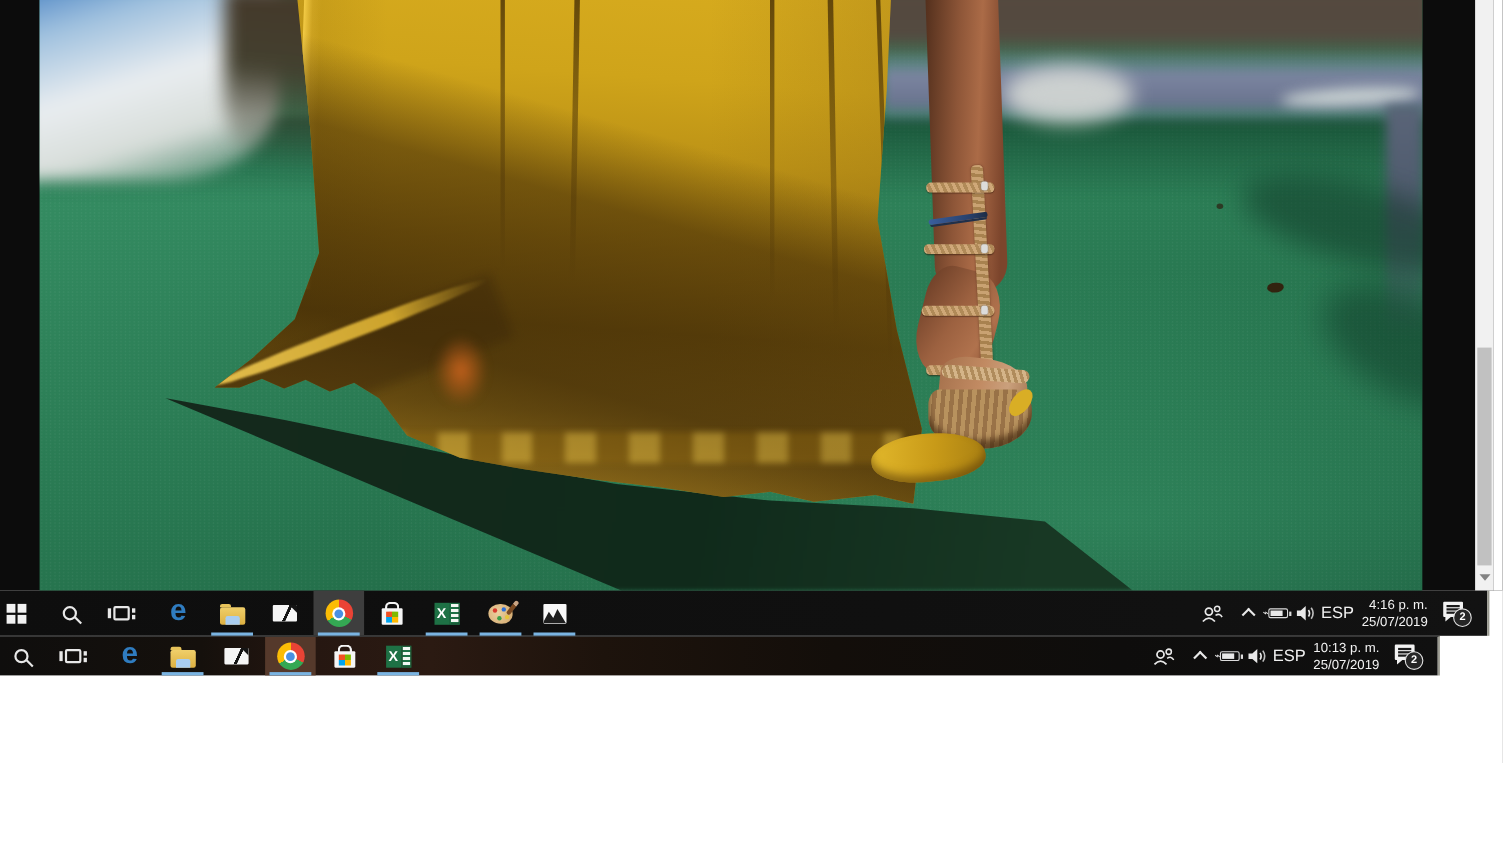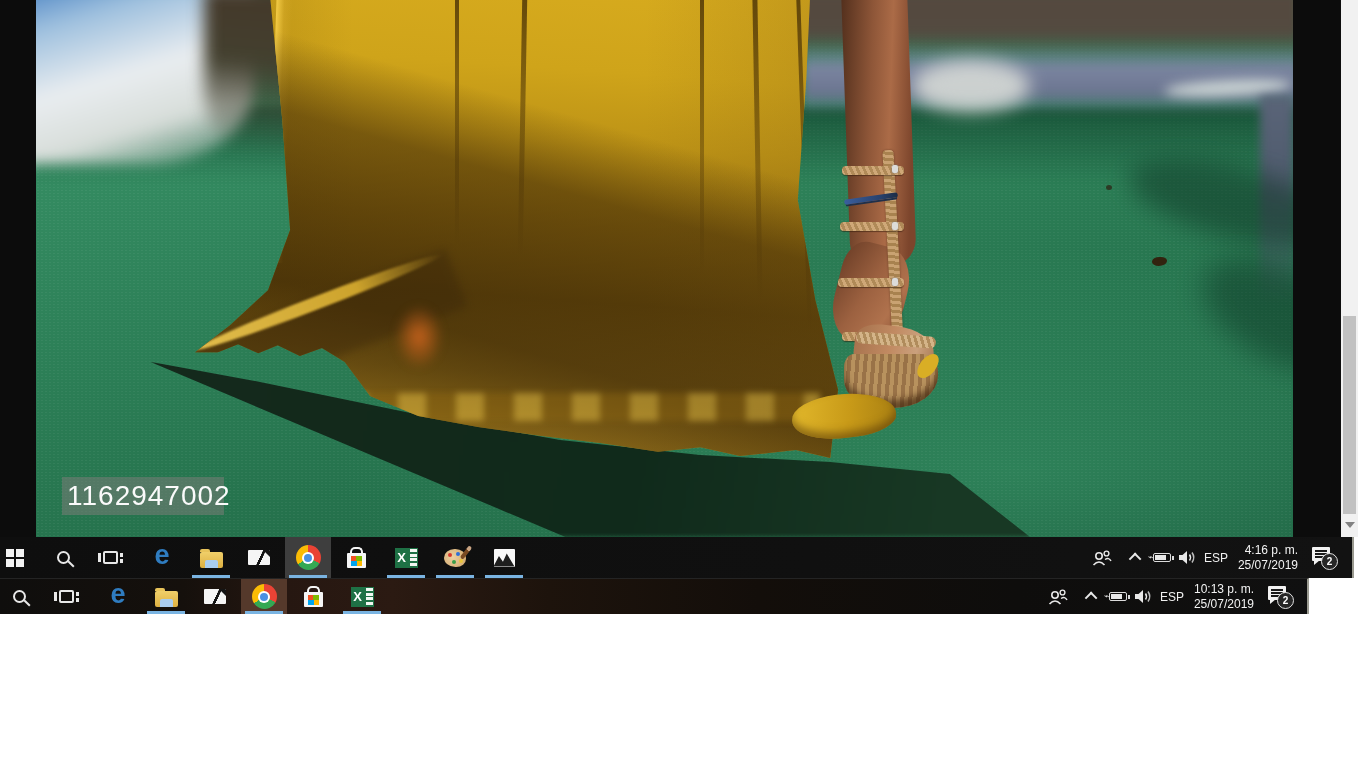--- a/index.html
+++ b/index.html
@@ -189,21 +189,21 @@
     clip-path:polygon(0 100%, 26% 42%, 45% 74%, 63% 28%, 100% 100%); }
 
   
   .tray-icon { position:absolute; display:flex; align-items:center; justify-content:center; height:100%; top:0; }
   .i-chevron { width:9px; height:9px; border-top:2px solid #e8e8e8; border-left:2px solid #e8e8e8;
     transform:rotate(45deg) translateY(2px); }
   .i-battery { position:relative; width:18px; height:9px; border:1.5px solid #dcdcdc; border-radius:2px; }
   .i-battery::before { content:""; position:absolute; right:-4px; top:2px; width:2px; height:4px; background:#dcdcdc; }
   .i-battery::after { content:""; position:absolute; left:1px; top:1px; bottom:1px; width:70%; background:#e8e8e8; }
   .i-plug { position:absolute; left:-6px; top:-2px; font-size:9px; color:#e8e8e8; }
-  .lang { color:#f0f0f0; font-size:12px;text-align:center; }
+  .lang { color:#f0f0f0; font-size:15px;text-align:center; }
   .clock { position:absolute; top:0; height:100%; display:flex; flex-direction:column; justify-content:center;
     color:#f2f2f2; font-size:12px; line-height:15px; text-align:right; }
   .ac { position:absolute; top:0; height:100%; }
   .i-ac { position:absolute; width:18px; height:14px; background:#f2f2f2; border-radius:1px; }
   .i-ac::before { content:""; position:absolute; left:3px; top:3px; right:3px; height:1.5px; background:#1a1a1a;
     box-shadow:0 3px 0 #1a1a1a, 0 6px 0 #1a1a1a; }
   .i-ac::after { content:""; position:absolute; left:2px; bottom:-4px; width:0; height:0;
     border-top:5px solid #f2f2f2; border-right:6px solid transparent; }
   .badge { position:absolute; width:17px; height:17px; border-radius:50%; background:#262626;
     border:1.5px solid #e2e2e2; color:#fff; font-size:10px; font-weight:bold;
@@ -257,23 +257,20 @@
       <div class="buckle b1"></div>
       <div class="buckle b2"></div>
       <div class="buckle b3"></div>
       <div class="anklet"></div>
       <div class="toes"></div>
       <div class="platform"></div>
       <div class="front-strap"></div>
       <div class="hem-front"></div>
       <div class="petal"></div>
 
-      <div class="watermark">
-        <span>1162947002</span>
-      </div>
     </div>
 
     <div class="scrollbar">
       <div class="sb-thumb"></div>
       <div class="sb-arrow"></div>
     </div>
     <div class="edge-white"></div>
   </div>
 
   <div class="taskbar taskbar-1">

